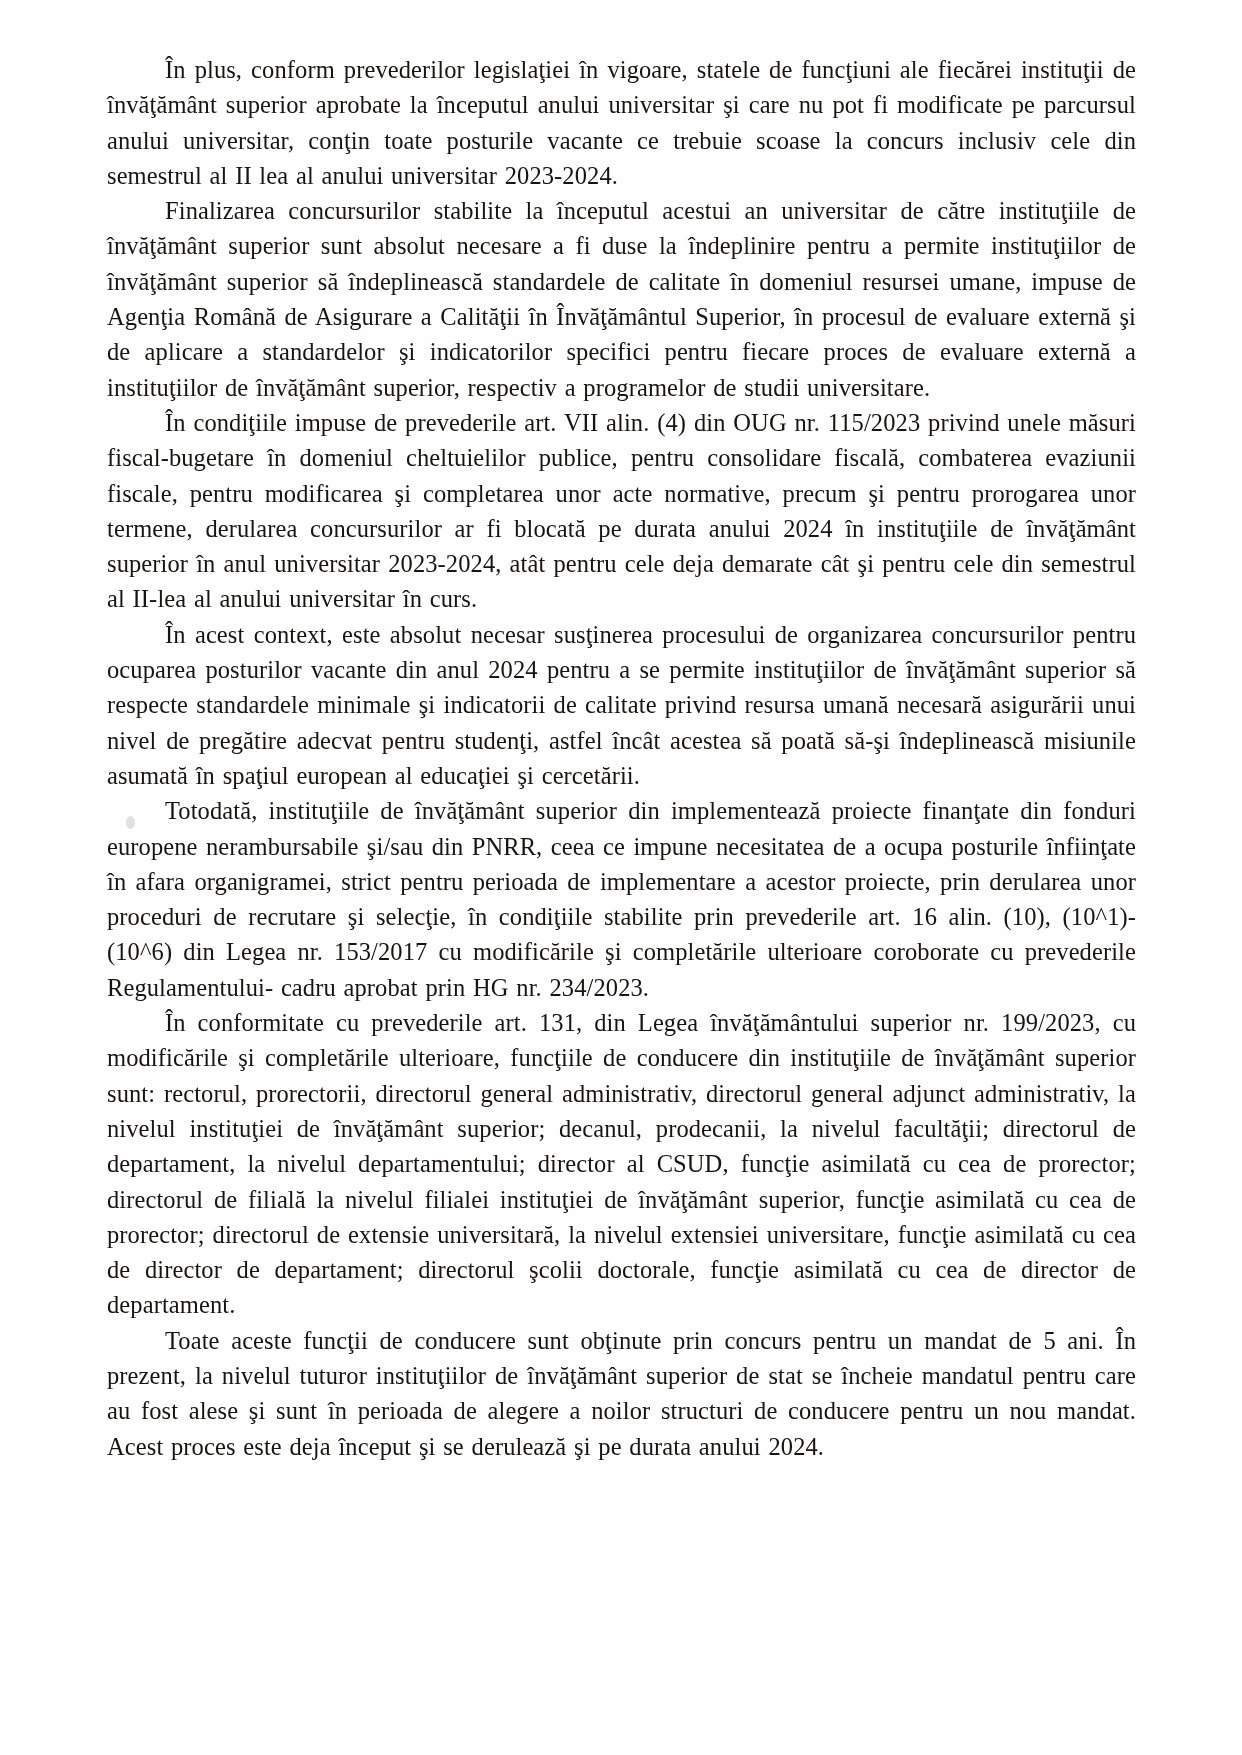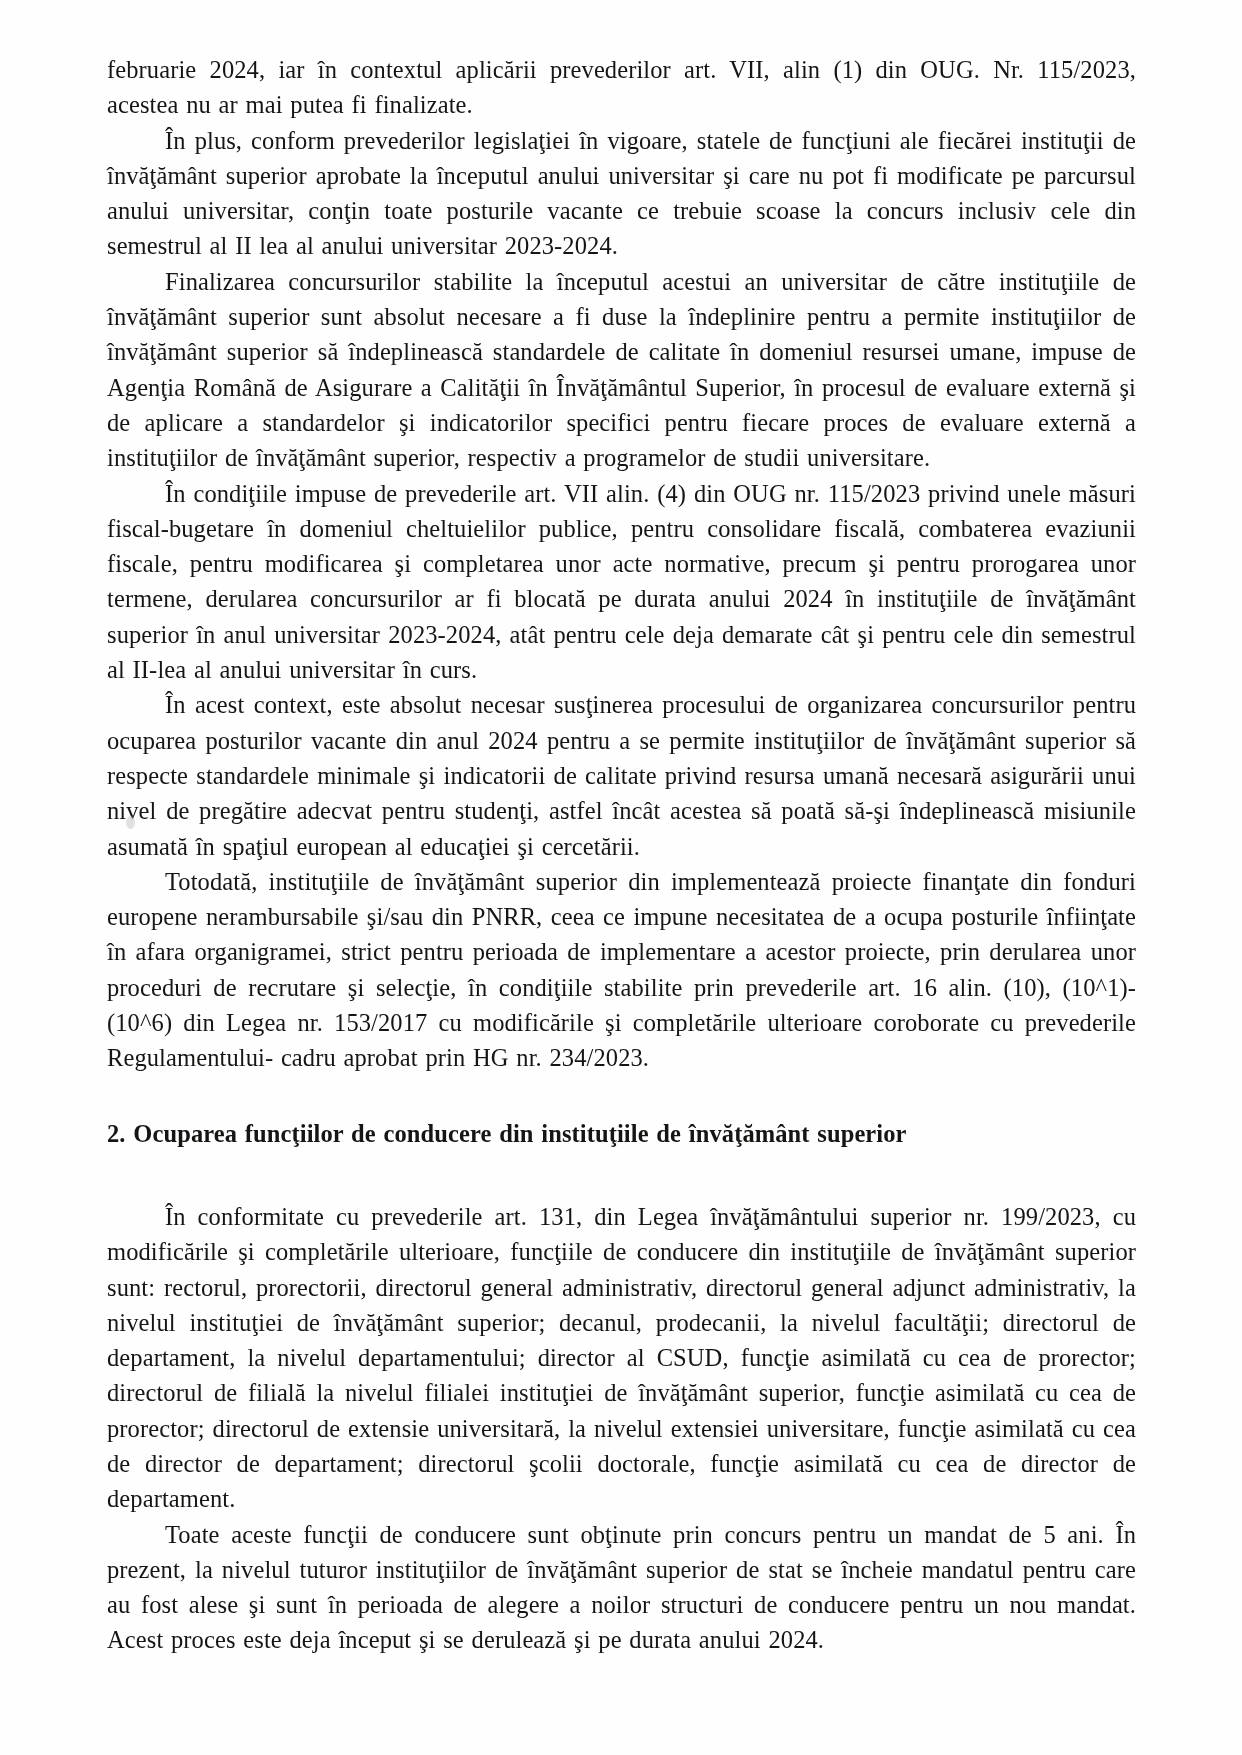--- a/index.html
+++ b/index.html
@@ -50,32 +50,30 @@
     border-radius: 50%;
   }
 </style>
 </head>
 <body>
 
 <div class="page">
   <div class="scan-speck"></div>
   <div class="body-text">
 
-    <p class="no-indent">februarie 2024, iar în contextul aplicării prevederilor art. VII, alin (1) din OUG. Nr. 115/2023, acestea nu ar mai putea fi finalizate.</p>
 
     <p>În plus,  conform prevederilor legislaţiei în vigoare, statele de funcţiuni ale fiecărei instituţii de învăţământ superior aprobate la începutul anului universitar şi care nu pot fi modificate pe parcursul anului universitar,  conţin toate posturile vacante ce trebuie scoase la concurs inclusiv cele din semestrul al II lea al anului universitar 2023-2024.</p>
 
     <p>Finalizarea concursurilor stabilite la începutul acestui an universitar de către instituţiile de învăţământ superior sunt absolut necesare a fi duse la îndeplinire pentru a permite instituţiilor de învăţământ superior să îndeplinească standardele de calitate în domeniul resursei umane, impuse de Agenţia Română de Asigurare a Calităţii în Învăţământul Superior, în procesul de evaluare externă şi de aplicare a standardelor şi indicatorilor specifici pentru fiecare proces de evaluare externă a instituţiilor de învăţământ superior, respectiv a programelor de studii universitare.</p>
 
     <p>În condiţiile impuse de prevederile art. VII alin. (4) din OUG nr. 115/2023 privind unele măsuri fiscal-bugetare în domeniul cheltuielilor publice, pentru consolidare fiscală, combaterea evaziunii fiscale, pentru modificarea şi completarea unor acte normative, precum şi pentru prorogarea unor termene, derularea concursurilor ar fi blocată pe durata anului 2024 în instituţiile de învăţământ superior în anul universitar 2023-2024, atât pentru cele deja demarate cât şi pentru cele din semestrul al II-lea al anului universitar în curs.</p>
 
     <p>În acest context, este absolut necesar susţinerea procesului de organizarea concursurilor pentru ocuparea posturilor vacante din anul 2024 pentru a se permite instituţiilor de învăţământ superior să respecte standardele minimale şi indicatorii de calitate privind resursa umană necesară asigurării unui nivel de pregătire adecvat pentru studenţi, astfel încât acestea să poată să-şi îndeplinească misiunile asumată în spaţiul european al educaţiei şi cercetării.</p>
 
     <p>Totodată, instituţiile de învăţământ superior din implementează proiecte finanţate din fonduri europene nerambursabile şi/sau din PNRR, ceea ce impune necesitatea de a ocupa posturile înfiinţate în afara organigramei, strict pentru perioada de implementare a acestor proiecte, prin derularea unor proceduri de recrutare şi selecţie, în condiţiile stabilite prin prevederile art. 16 alin. (10), (10^1)-(10^6) din Legea nr. 153/2017 cu modificările şi completările ulterioare coroborate cu prevederile Regulamentului- cadru aprobat prin HG nr. 234/2023.</p>
 
-    <p class="section-heading">2. Ocuparea funcţiilor de conducere din instituţiile de învăţământ superior</p>
 
     <p><span>În conformitate cu prevederile art. 131, din Legea învăţământului superior nr. 199/2023, cu modificările şi completările ulterioare, funcţiile de conducere din instituţiile de învăţământ superior sunt: </span><span class="italic">rectorul, prorectorii, directorul general administrativ, directorul general adjunct administrativ, la nivelul instituţiei de învăţământ superior; decanul, prodecanii, la nivelul facultăţii; directorul de departament, la nivelul departamentului; director al CSUD, funcţie asimilată cu cea de prorector; directorul de filială la nivelul filialei instituţiei de învăţământ superior, funcţie asimilată cu cea de prorector; directorul de extensie universitară, la nivelul extensiei universitare, funcţie asimilată cu cea de director de departament; directorul şcolii doctorale, funcţie asimilată cu cea de director de departament.</span></p>
 
     <p>Toate aceste funcţii de conducere sunt obţinute prin concurs pentru un mandat de 5 ani. În prezent, la nivelul tuturor instituţiilor de învăţământ superior de stat se încheie mandatul pentru care au fost alese şi sunt în perioada de alegere a noilor structuri de conducere pentru un nou mandat. Acest proces este deja început şi se derulează şi pe durata anului 2024.</p>
 
   </div>
 </div>
 
 </body></html>

